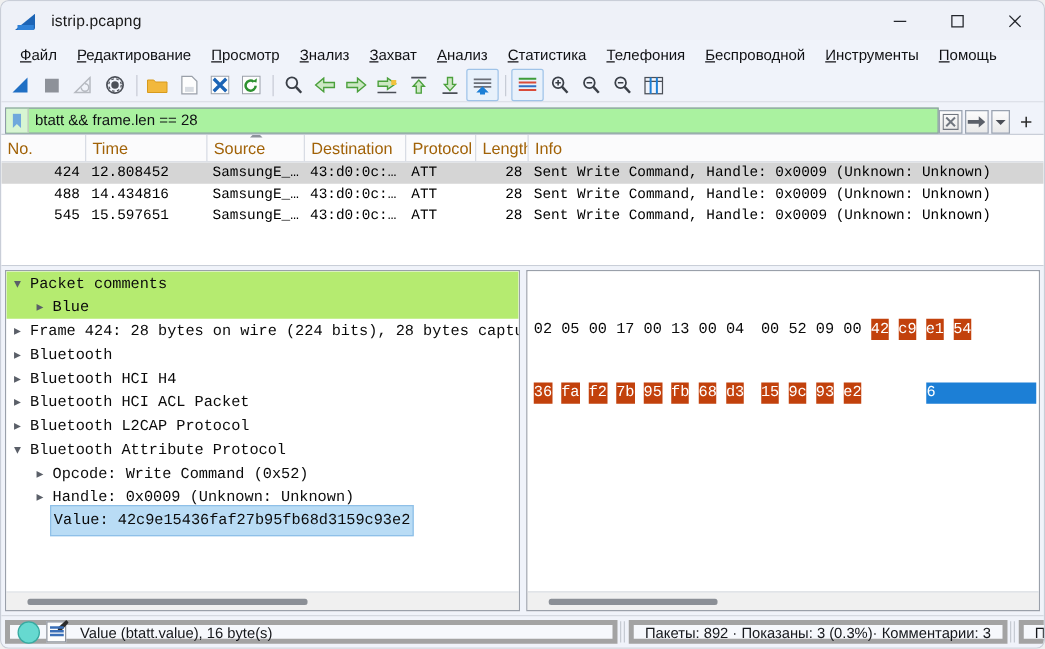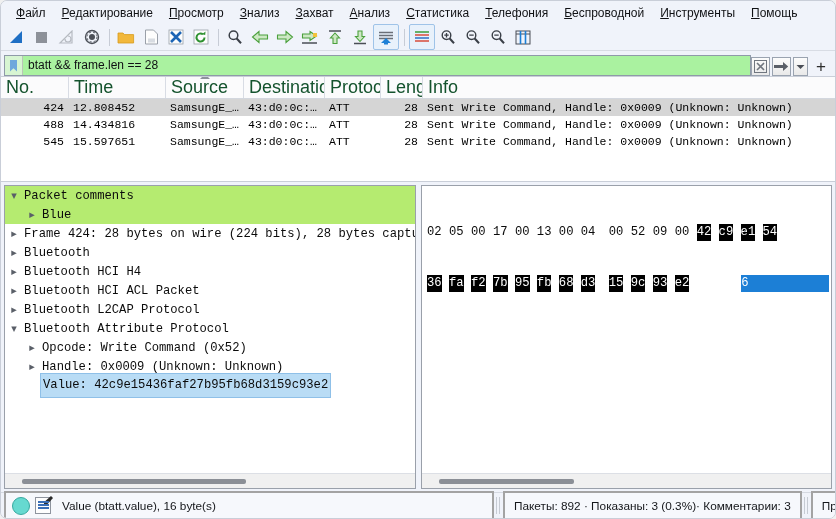--- a/index.html
+++ b/index.html
@@ -194,22 +194,22 @@
   }
   .pl-header {
     display: flex;
     height: 21px;
     min-height: 21px;
     background: #fbfbfc;
     border-bottom: 1px solid #d3d7de;
     position: relative;
   }
   .pl-th {
-    font-size: 18px;
-    color: #14532d;
+    font-size: 13px;
+    color: #a16207;
     padding-left: 5px;
     line-height: 21px;
     border-right: 1px solid #d8dce4;
     box-sizing: border-box;
     position: relative;
     overflow: hidden;
     white-space: nowrap;
   }
   .sort-caret {
     position: absolute;
@@ -327,21 +327,21 @@
     padding: 4px 0 0 5px;
     font-family: "Liberation Mono", monospace;
     font-size: 12.2px;
     color: #0b0b0b;
     line-height: 17px;
     overflow: hidden;
     white-space: pre;
   }
   .hex-line { display: flex; align-items: baseline; white-space: pre; }
   .hx { padding: 0; }
-  .hx.hl { background: #000000; color: #ffffff; }
+  .hx.hl { background: #c2410c; color: #ffffff; }
   .hex-gap { display: inline-block; width: 6px; }
   .ascii-col {
     font-family: "Liberation Mono", monospace;
     font-size: 12.2px;
     line-height: 17px;
     white-space: pre;
     position: absolute;
     right: 2px;
   }
 
@@ -353,22 +353,22 @@
     align-items: center;
     background: #f0f3fa;
     border-top: 1px solid #d5d9e1;
     padding: 0 3px;
     font-size: 11.8px;
     color: #15171b;
   }
   .sb-cell {
     display: flex;
     align-items: center;
-    height: 29px;
-    border: 2px solid #a3a3a3;
+    height: 19px;
+    border: 4px solid #a3a3a3;
     box-sizing: border-box;
     background: #f6f8fc;
   }
   .sb-expert {
     width: 16px; height: 16px;
     border-radius: 50%;
     background: #66d9d0;
     border: 1px solid #37a9a0;
     margin: 0 5px 0 4px;
     flex: 0 0 auto;
@@ -412,20 +412,44 @@
   .sb-sep-bars::before { left: 2px; }
   .sb-sep-bars::after { left: 5px; }
   .sb-stats { padding: 0 9px; white-space: nowrap; }
   .sb-profile { padding: 0 9px; white-space: nowrap; }
 </style>
 </head>
 <body>
 
 <div id="app">
 
+  <div class="titlebar">
+    <div class="title-icon">
+      <div class="shark-fin"></div>
+    </div>
+    <div class="title-text">istrip.pcapng</div>
+    <div class="win-controls">
+      <div class="win-btn">
+        <svg width="12" height="12" viewBox="0 0 12 12">
+            <line x1="1" y1="6" x2="11" y2="6" stroke="#22252b" stroke-width="1"></line>
+          </svg>
+      </div>
+      <div class="win-btn">
+        <svg width="12" height="12" viewBox="0 0 12 12">
+            <rect x="1.5" y="1.5" width="9" height="9" fill="none" stroke="#22252b" stroke-width="1"></rect>
+          </svg>
+      </div>
+      <div class="win-btn">
+        <svg width="12" height="12" viewBox="0 0 12 12">
+            <line x1="1.5" y1="1.5" x2="10.5" y2="10.5" stroke="#22252b" stroke-width="1"></line>
+            <line x1="10.5" y1="1.5" x2="1.5" y2="10.5" stroke="#22252b" stroke-width="1"></line>
+          </svg>
+      </div>
+    </div>
+  </div>
 
   <div class="menubar">
     <div class="menu-item"><u>Ф</u><span>айл</span></div>
     <div class="menu-item"><u>Р</u><span>едактирование</span></div>
     <div class="menu-item"><u>П</u><span>росмотр</span></div>
     <div class="menu-item"><u>З</u><span>нализ</span></div>
     <div class="menu-item"><u>З</u><span>ахват</span></div>
     <div class="menu-item"><u>А</u><span>нализ</span></div>
     <div class="menu-item"><u>С</u><span>татистика</span></div>
     <div class="menu-item"><u>Т</u><span>елефония</span></div>

